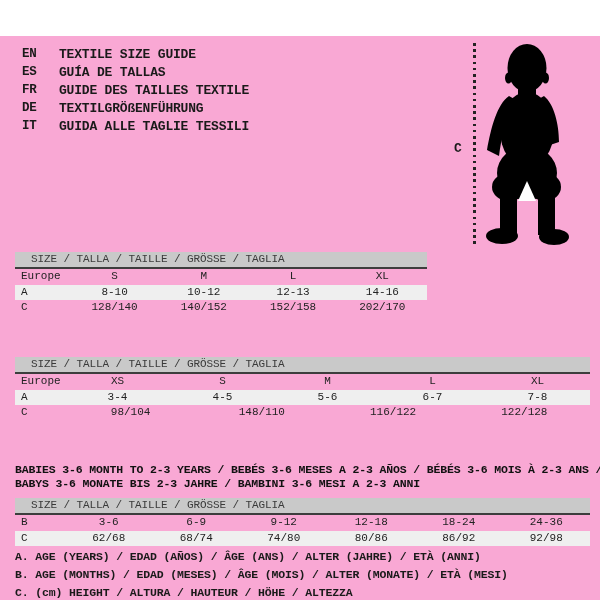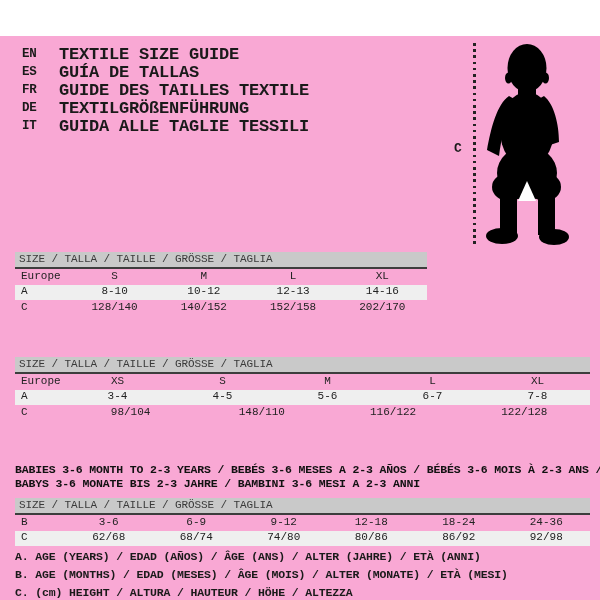--- a/index.html
+++ b/index.html
@@ -5,44 +5,44 @@
   html,body{margin:0;padding:0;background:#fff;}
   .page{
     position:relative;width:600px;height:600px;background:#f9a8d4;overflow:hidden;
     font-family:Liberation Mono, monospace;color:#1a1a1a;margin-top:36px;
     -webkit-font-smoothing:antialiased;
   }
   
   .lang-list{position:absolute;left:22px;top:9px;}
   .lang-row{display:flex;height:18px;align-items:center;}
   .lang-code{width:37px;font-weight:bold;font-size:12.5px;letter-spacing:-0.2px;}
-  .lang-title{font-weight:bold;font-size:17px;letter-spacing:-0.2px;white-space:nowrap;}
+  .lang-title{font-weight:bold;font-size:13px;letter-spacing:-0.2px;white-space:nowrap;}
   
   .height-line{
     position:absolute;left:473px;top:7px;width:2.5px;height:205px;
     background-image:repeating-linear-gradient(to bottom,#232323 0 2.6px,transparent 2.6px 6.2px);
   }
   .height-label{position:absolute;left:454px;top:105px;font-weight:bold;font-size:13px;}
   .baby-svg{position:absolute;left:481px;top:4px;}
   
   .tbl{position:absolute;left:15px;}
   .tbl-junior{top:216px;width:412px;}
   .tbl-children{top:321px;width:575px;}
   .tbl-babies{top:427px;width:575px;}
   .t-title{font-weight:bold;font-size:11.5px;letter-spacing:-0.15px;line-height:14px;color:#111;white-space:nowrap;}
   .t-title .sub{font-size:8px;vertical-align:-3px;}
   .tbl-junior  .t-title{margin-bottom:10px;}
   .tbl-children .t-title{margin-bottom:12px;}
   .tbl-babies  .t-title{margin-bottom:7px;}
   .size-bar{
     background:#c9c9c9;border-bottom:2px solid #3d3d3d;
     height:15px;line-height:15px;font-size:11px;color:#3a3a3a;
-    padding-left:4px;letter-spacing:-0.1px;
+    padding-left:16px;letter-spacing:-0.1px;
   }
-  .s-row{display:flex;height:15.5px;line-height:15.7px;font-size:11px;color:#222;align-items:center;}
+  .s-row{display:flex;height:15.5px;line-height:15.7px;font-size:11px;color:#222;}
   .s-row.shaded{background:#efefef;}
   .cell-label{padding-left:6px;flex:0 0 auto;}
   .tbl-junior   .cell-label{width:49px;}
   .tbl-children .cell-label{width:44px;}
   .tbl-babies   .cell-label{width:44px;}
   .cell-val{flex:1 1 0;text-align:center;}
   
   .footnotes{position:absolute;left:15px;top:512px;}
   .footnote{height:18px;line-height:18px;font-weight:bold;font-size:11.5px;letter-spacing:-0.15px;white-space:nowrap;}
 </style>

